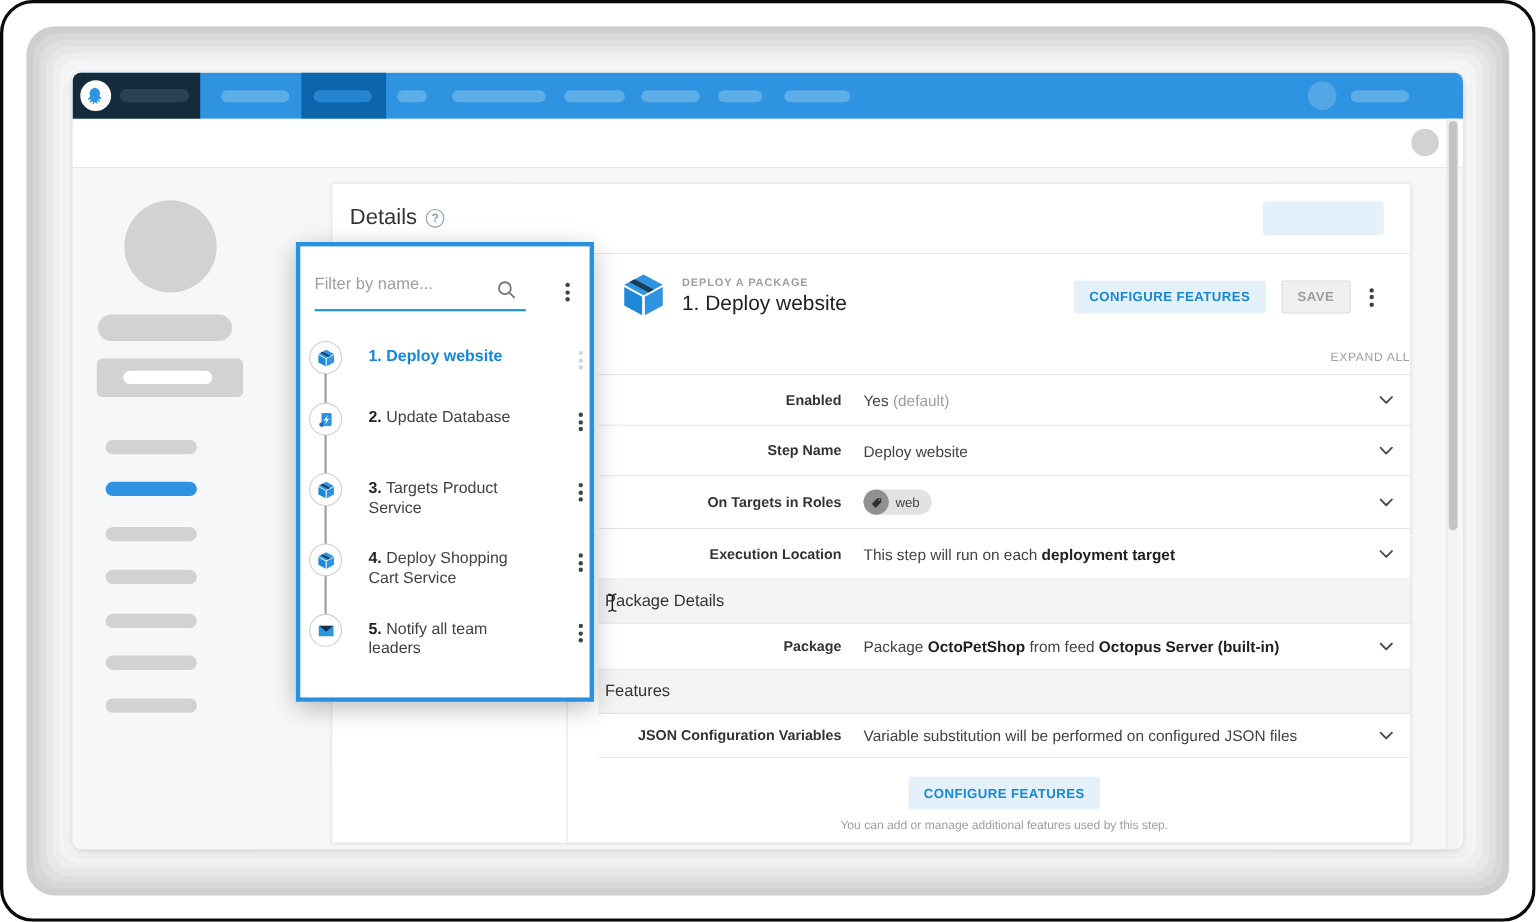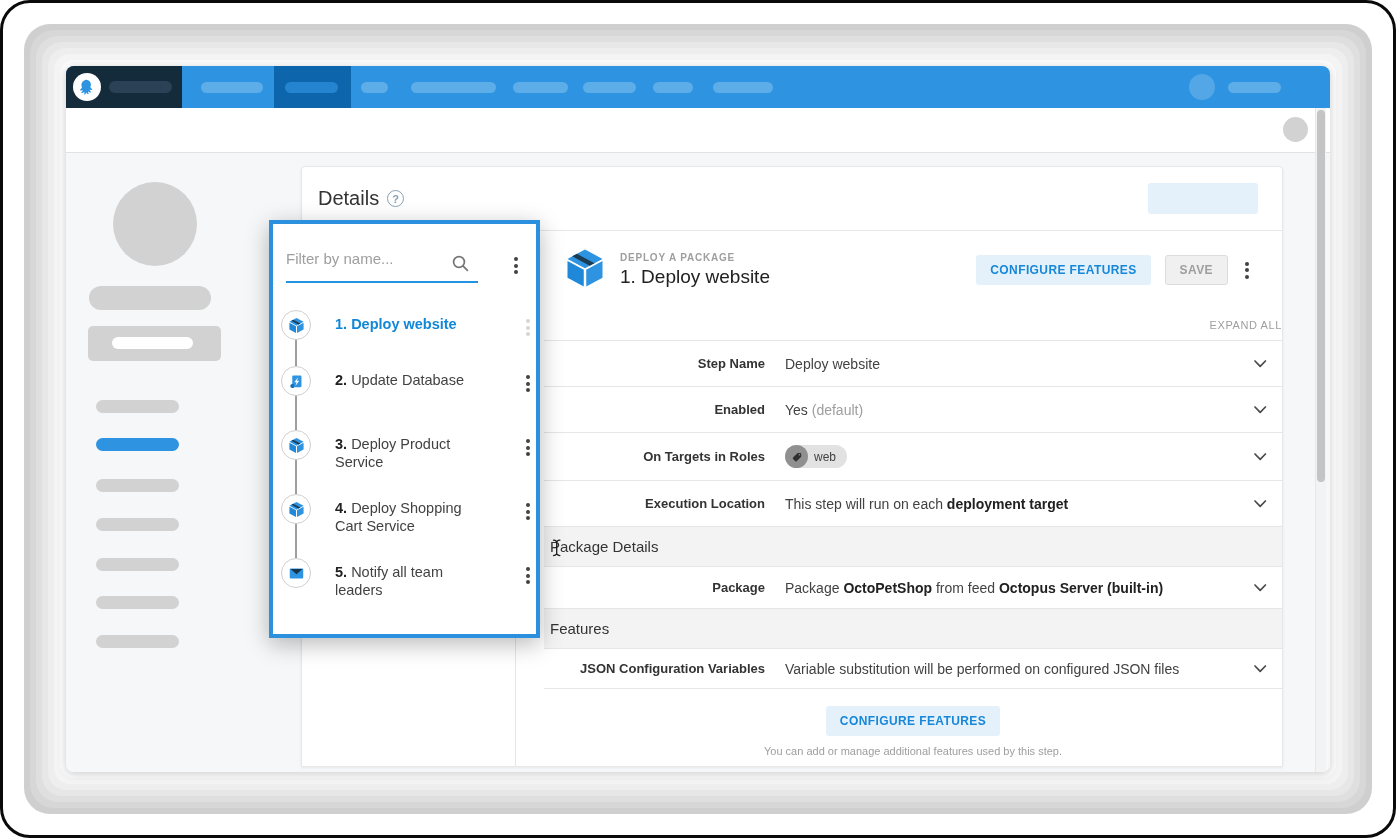--- a/index.html
+++ b/index.html
@@ -237,35 +237,35 @@
                                     <i></i>
                                   </span>
                 </div>
               </div>
 
               <div class="expand-row">
                 <span>EXPAND ALL</span>
               </div>
 
               <div class="frow h46">
-                <div class="lbl">Step Name</div>
-                <div class="val">Deploy website</div>
-                <div class="chev">
-                                  <svg width="13" height="8" viewBox="0 0 13 8">
-                                    <use href="#chev"></use>
-                                  </svg>
-                                </div>
-              </div>
-
-              <div class="frow h46">
                 <div class="lbl">Enabled</div>
                 <div class="val">
                   <span>Yes</span>
                   <span class="muted">(default)</span>
                 </div>
+                <div class="chev">
+                                  <svg width="13" height="8" viewBox="0 0 13 8">
+                                    <use href="#chev"></use>
+                                  </svg>
+                                </div>
+              </div>
+
+              <div class="frow h46">
+                <div class="lbl">Step Name</div>
+                <div class="val">Deploy website</div>
                 <div class="chev">
                                   <svg width="13" height="8" viewBox="0 0 13 8">
                                     <use href="#chev"></use>
                                   </svg>
                                 </div>
               </div>
 
               <div class="frow h48">
                 <div class="lbl">On Targets in Roles</div>
                 <div class="val">
@@ -387,21 +387,21 @@
                               <i></i>
                             </span>
           </div>
 
           <div class="step" style="top:206px">
             <span class="scircle">
                               <svg viewBox="0 0 24 24">
                                 <use href="#pkg"></use>
                               </svg>
                             </span>
-            <span class="stxt"><b>3.</b> <span>Deploy Product Service</span></span>
+            <span class="stxt"><b>3.</b> <span>Targets Product Service</span></span>
             <span class="kebab dark">
                               <i></i>
                               <i></i>
                               <i></i>
                             </span>
           </div>
 
           <div class="step" style="top:270px">
             <span class="scircle">
                               <svg viewBox="0 0 24 24">

